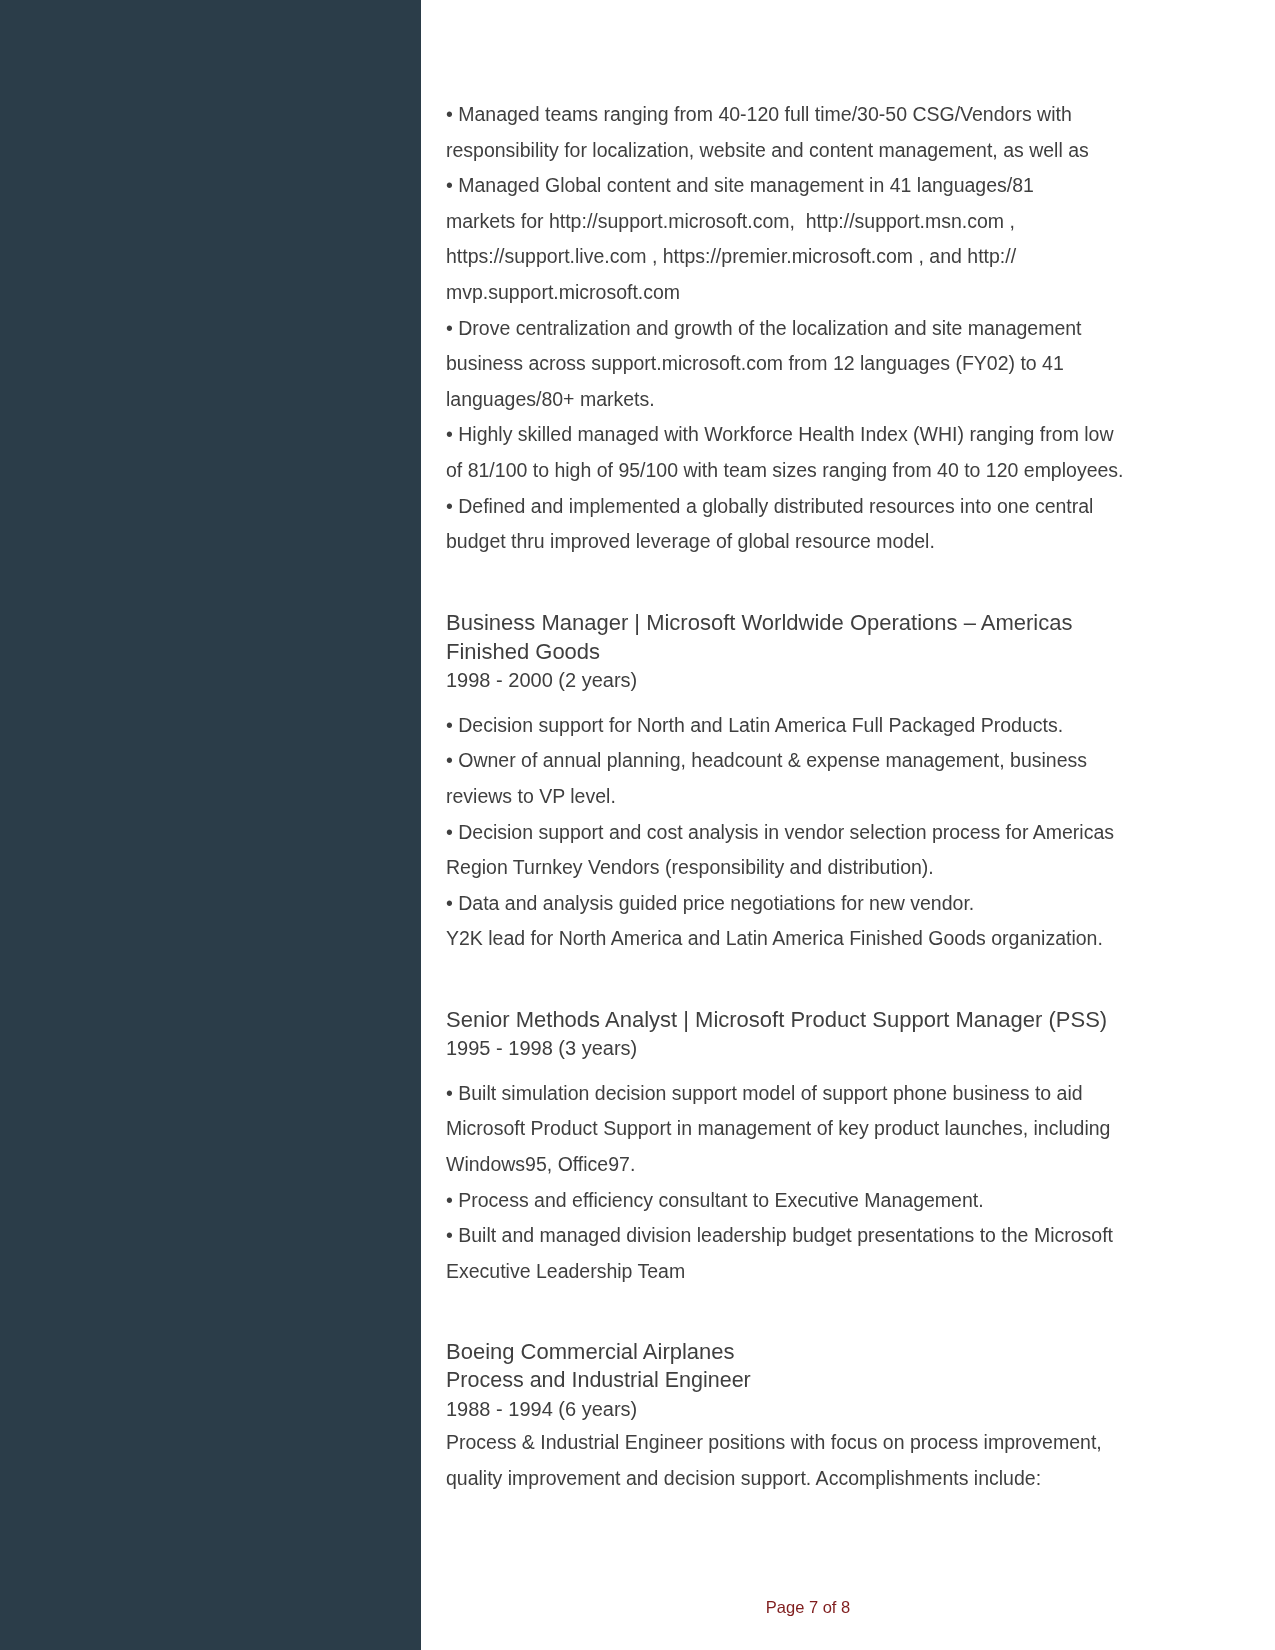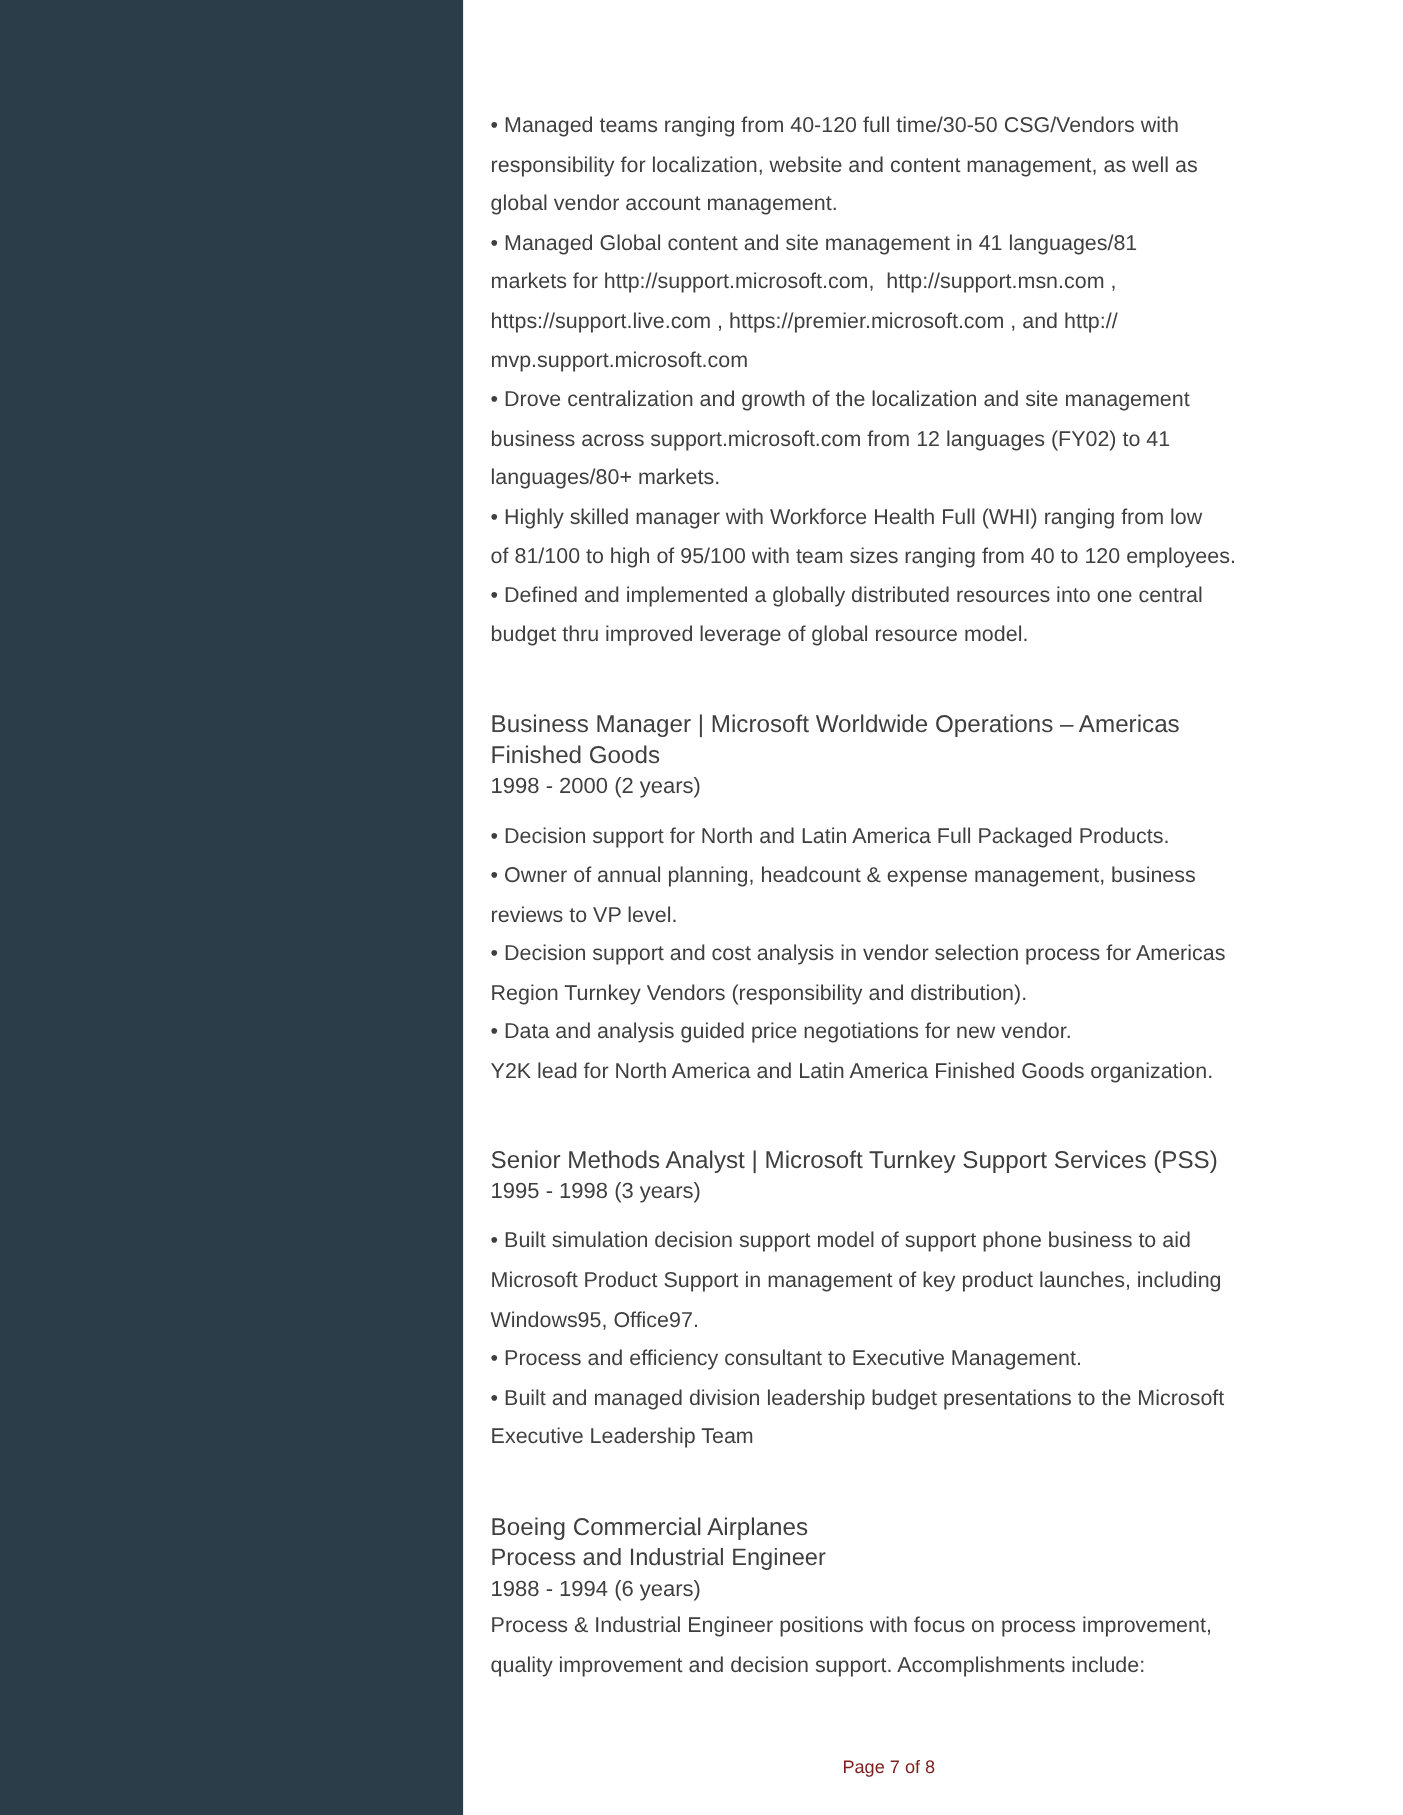--- a/index.html
+++ b/index.html
@@ -59,29 +59,28 @@
 </style>
 </head>
 <body>
 
 <div class="page" style="background: rgb(255, 255, 255);">
   <div class="accent-band" style="background: rgb(43, 61, 73);"></div>
   <div class="content" id="content" style="color: rgb(63, 63, 63);">
       <div class="block bullets">
         <div class="line">• Managed teams ranging from 40-120 full time/30-50 CSG/Vendors with</div>
         <div class="line">responsibility for localization, website and content management, as well as</div>
-        <div class="line">global vendor account management.</div>
         <div class="line">• Managed Global content and site management in 41 languages/81</div>
         <div class="line">markets for http://support.microsoft.com,  http://support.msn.com ,</div>
         <div class="line">https://support.live.com , https://premier.microsoft.com , and http://</div>
         <div class="line">mvp.support.microsoft.com</div>
         <div class="line">• Drove centralization and growth of the localization and site management</div>
         <div class="line">business across support.microsoft.com from 12 languages (FY02) to 41</div>
         <div class="line">languages/80+ markets.</div>
-        <div class="line">• Highly skilled manager with Workforce Health Full (WHI) ranging from low</div>
+        <div class="line">• Highly skilled managed with Workforce Health Index (WHI) ranging from low</div>
         <div class="line">of 81/100 to high of 95/100 with team sizes ranging from 40 to 120 employees.</div>
         <div class="line">• Defined and implemented a globally distributed resources into one central</div>
         <div class="line">budget thru improved leverage of global resource model.</div>
       </div>
       <div class="block heading">
         <div class="line">Business Manager | Microsoft Worldwide Operations – Americas</div>
         <div class="line">Finished Goods</div>
       </div>
       <div class="block date">
         <div class="line">1998 - 2000 (2 years)</div>
@@ -89,21 +88,21 @@
       <div class="block bullets">
         <div class="line">• Decision support for North and Latin America Full Packaged Products.</div>
         <div class="line">• Owner of annual planning, headcount &amp; expense management, business</div>
         <div class="line">reviews to VP level.</div>
         <div class="line">• Decision support and cost analysis in vendor selection process for Americas</div>
         <div class="line">Region Turnkey Vendors (responsibility and distribution).</div>
         <div class="line">• Data and analysis guided price negotiations for new vendor.</div>
         <div class="line">Y2K lead for North America and Latin America Finished Goods organization.</div>
       </div>
       <div class="block heading">
-        <div class="line">Senior Methods Analyst | Microsoft Turnkey Support Services (PSS)</div>
+        <div class="line">Senior Methods Analyst | Microsoft Product Support Manager (PSS)</div>
       </div>
       <div class="block date">
         <div class="line">1995 - 1998 (3 years)</div>
       </div>
       <div class="block bullets">
         <div class="line">• Built simulation decision support model of support phone business to aid</div>
         <div class="line">Microsoft Product Support in management of key product launches, including</div>
         <div class="line">Windows95, Office97.</div>
         <div class="line">• Process and efficiency consultant to Executive Management.</div>
         <div class="line">• Built and managed division leadership budget presentations to the Microsoft</div>

